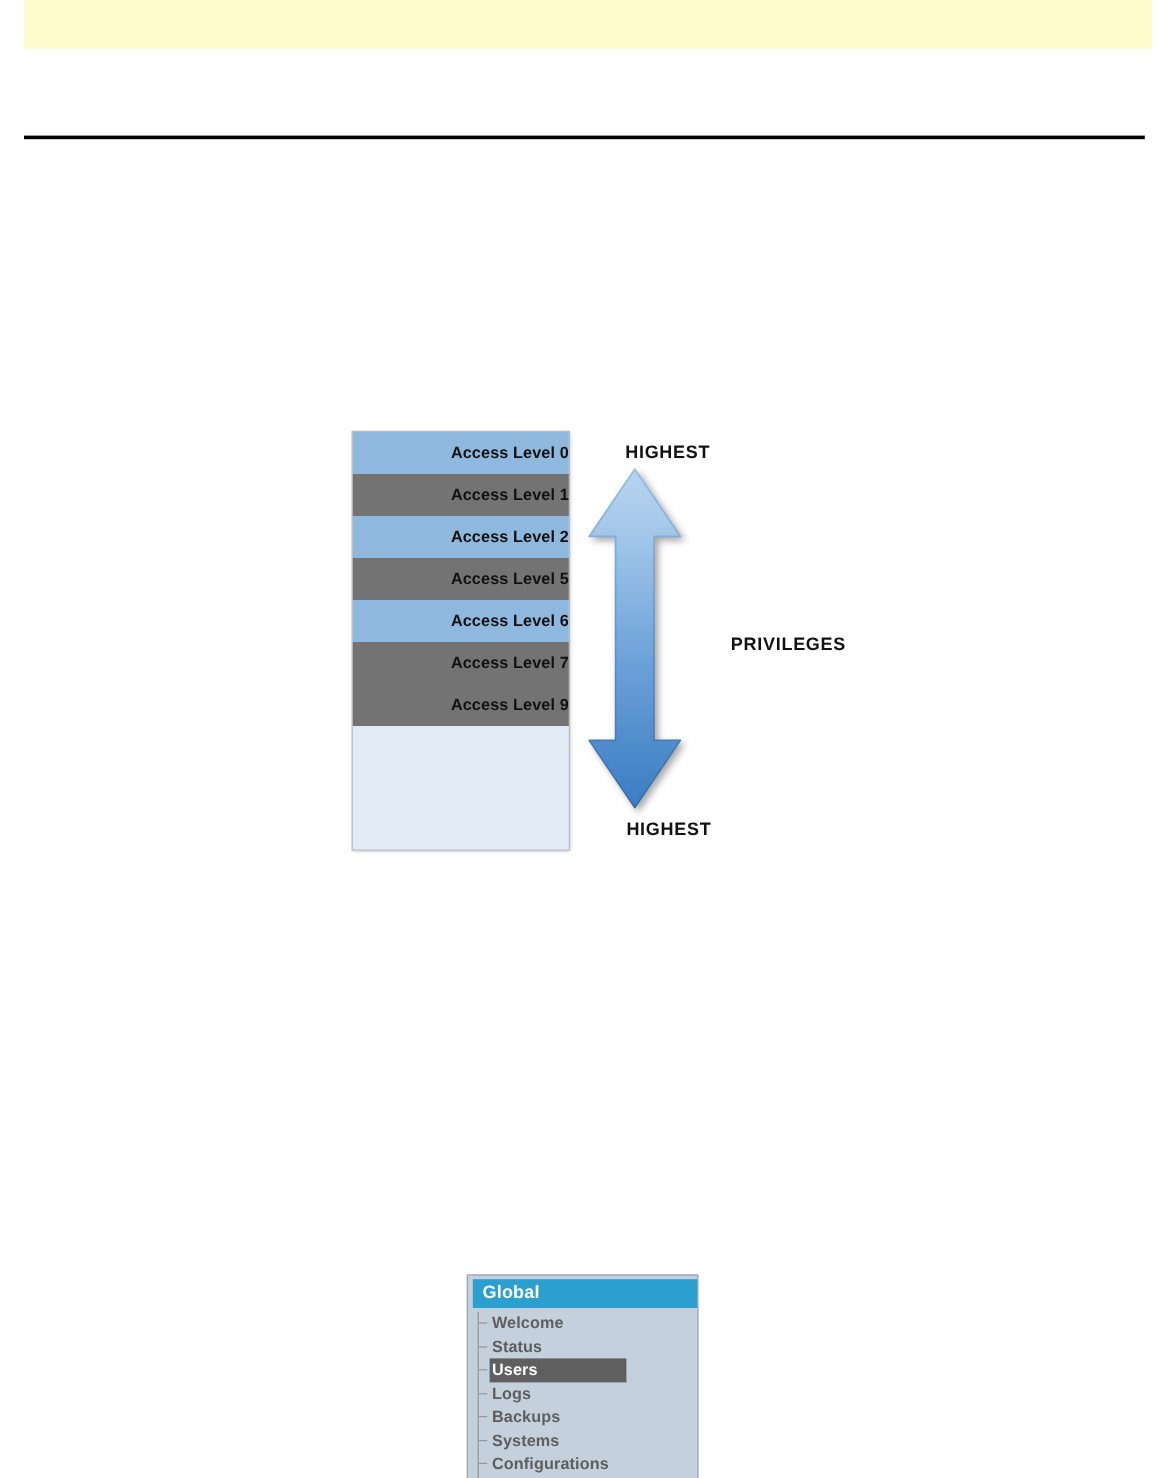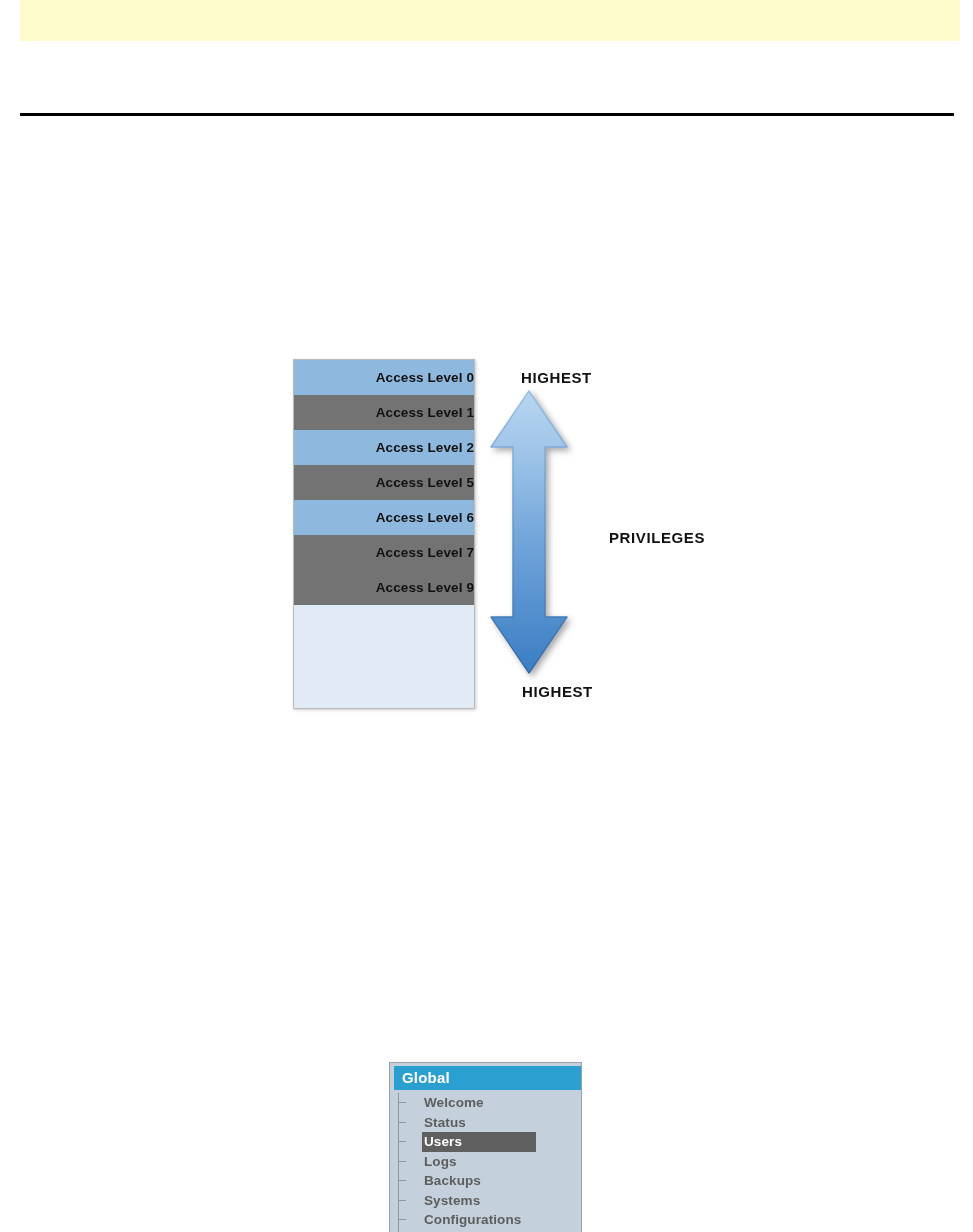--- a/index.html
+++ b/index.html
@@ -149,21 +149,21 @@
     left: 8px;
     top: 0px;
     width: 1px;
     height: 150px;
     background: #8d97a0;
   }
   .nav-item {
     position: relative;
     height: 19.5px;
     line-height: 19.5px;
-    padding-left: 34px;
+    padding-left: 20px;
     font-size: 13.5px;
     font-weight: bold;
     color: #5e5e5e;
     letter-spacing: 0.1px;
     white-space: nowrap;
   }
   .nav-item .dash {
     position: absolute;
     left: 9px;
     top: 9px;

